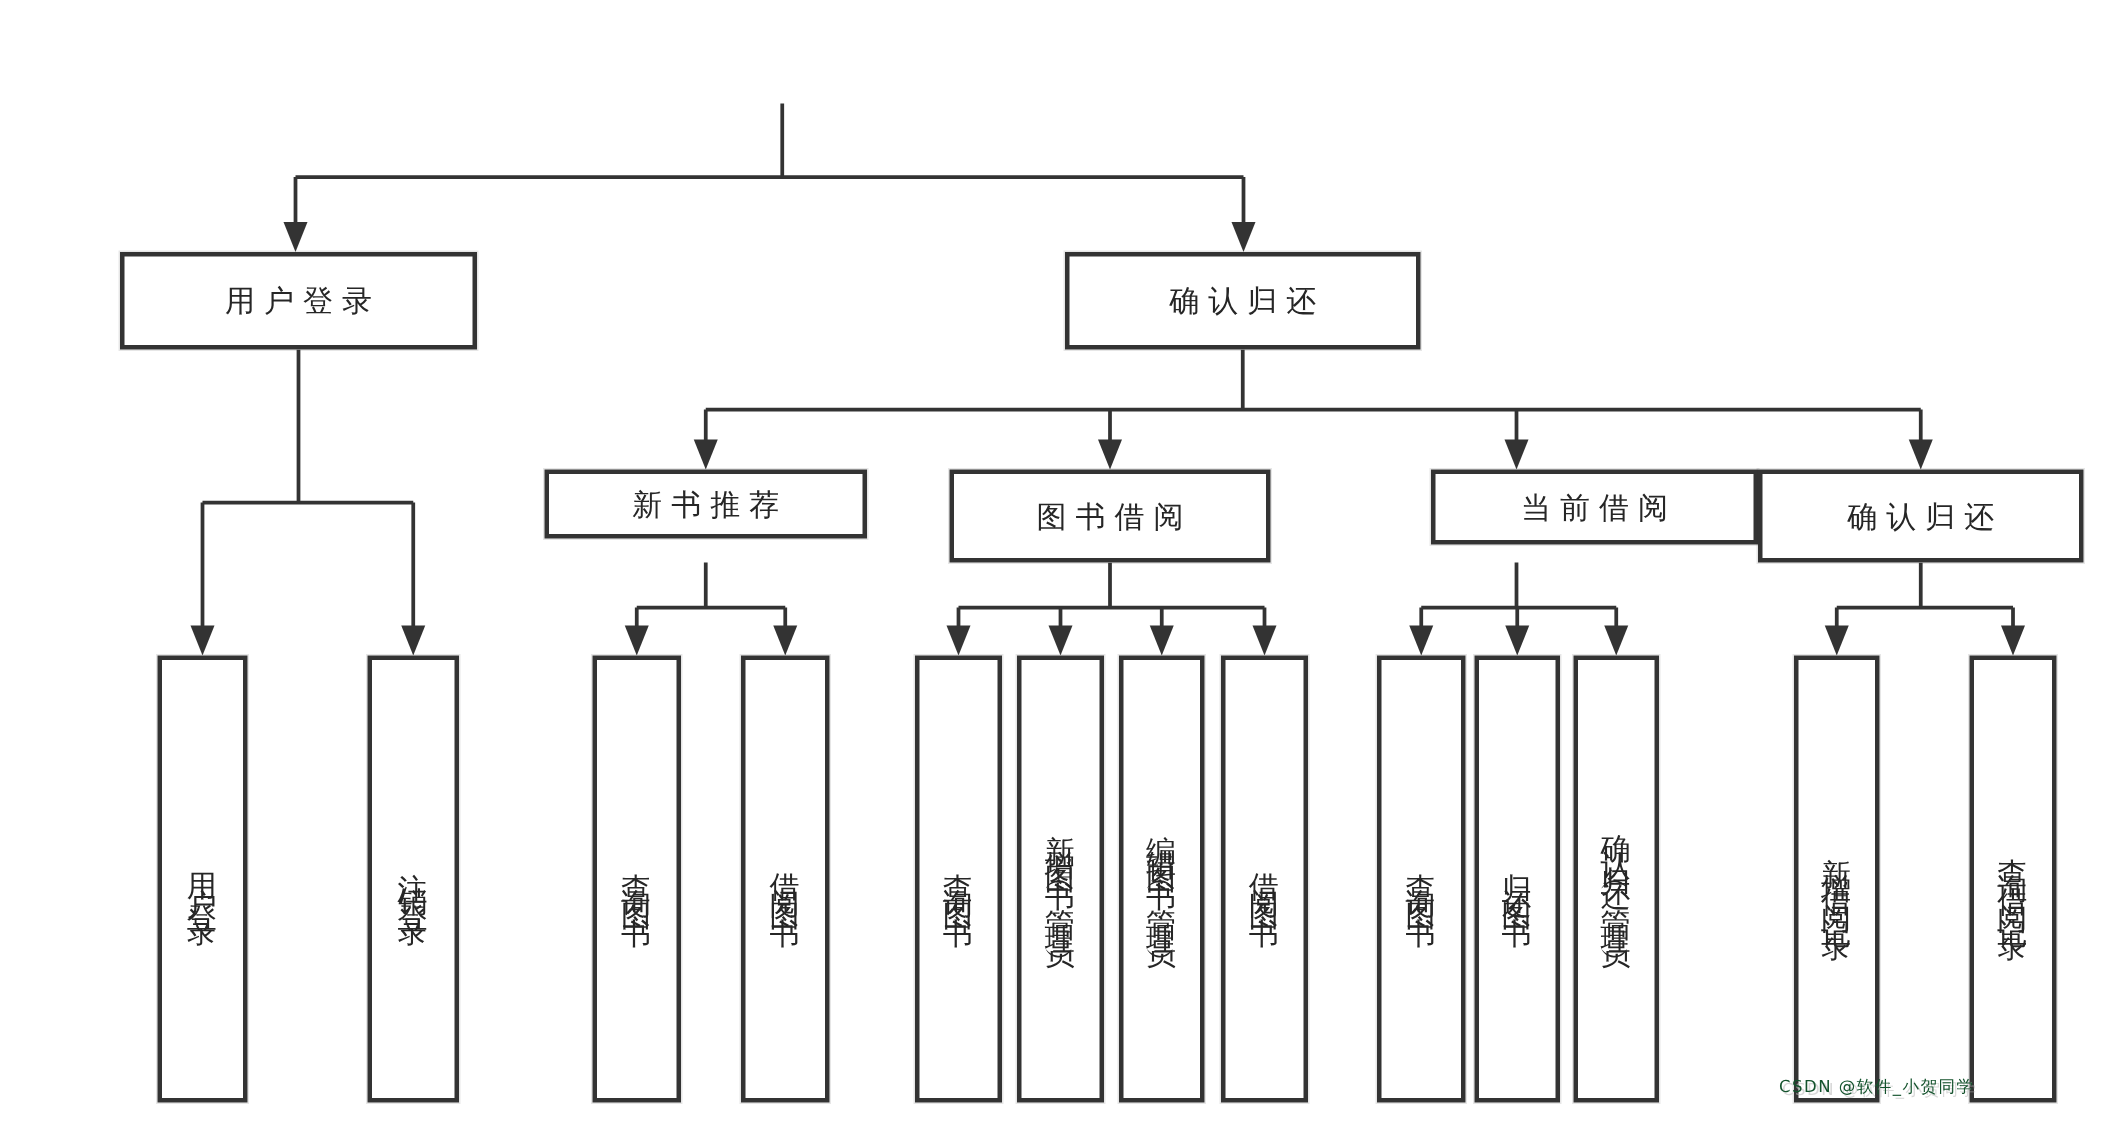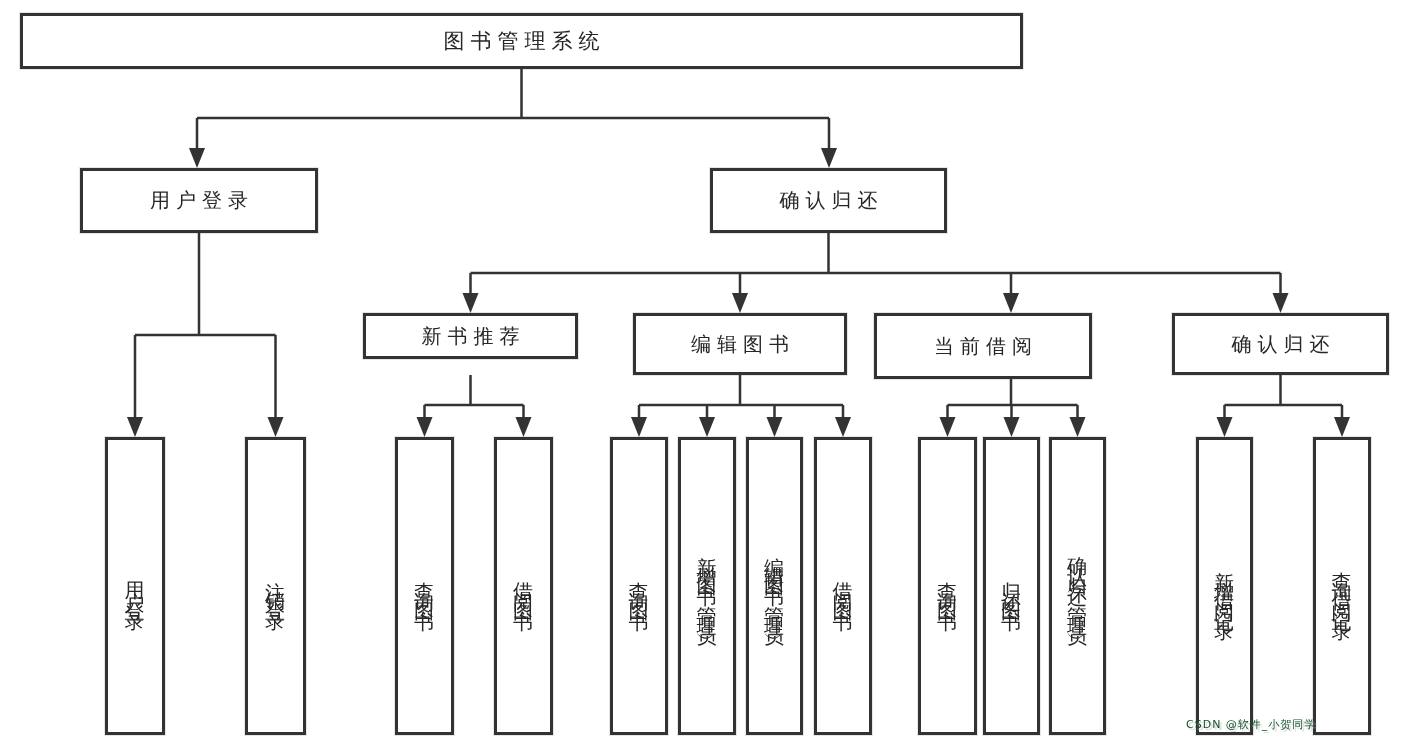--- a/index.html
+++ b/index.html
@@ -64,28 +64,27 @@
       <polygon points="766.5,417 782.5,417 774.5,437"></polygon>
       <polygon points="835,417 851,417 843,437"></polygon>
       <polygon points="939.5,417 955.5,417 947.5,437"></polygon>
       <polygon points="1003.5,417 1019.5,417 1011.5,437"></polygon>
       <polygon points="1069.5,417 1085.5,417 1077.5,437"></polygon>
       <polygon points="1216.5,417 1232.5,417 1224.5,437"></polygon>
       <polygon points="1334,417 1350,417 1342,437"></polygon>
     </g>
   </svg>
 
-  <div class="node h-node root-node" style="left:20px; top:13px; width:1003px; height:56px;">图书管理系统</div>
 
   <div class="node h-node" style="left:80px; top:168px; width:238px; height:65px;">用户登录</div>
   <div class="node h-node" style="left:710px; top:168px; width:237px; height:65px;">确认归还</div>
 
   <div class="node h-node" style="left:363px; top:313px; width:215px; height:46px;">新书推荐</div>
-  <div class="node h-node" style="left:633px; top:313px; width:214px; height:62px;">编辑图书</div>
-  <div class="node h-node" style="left:874px; top:313px; width:218px; height:66px;">当前借阅</div>
+  <div class="node h-node" style="left:633px; top:313px; width:214px; height:62px;">图书借阅</div>
+  <div class="node h-node" style="left:954px; top:313px; width:218px; height:50px;">当前借阅</div>
   <div class="node h-node" style="left:1172px; top:313px; width:217px; height:62px;">确认归还</div>
 
   <div class="node v-node" style="left:105px; top:437px; width:60px; height:298px;">
     <span>用户登录</span>
     </div>
   <div class="node v-node" style="left:245px; top:437px; width:61px; height:298px;">
     <span>注销登录</span>
     </div>
 
   <div class="node v-node" style="left:395px; top:437px; width:59px; height:298px;">

